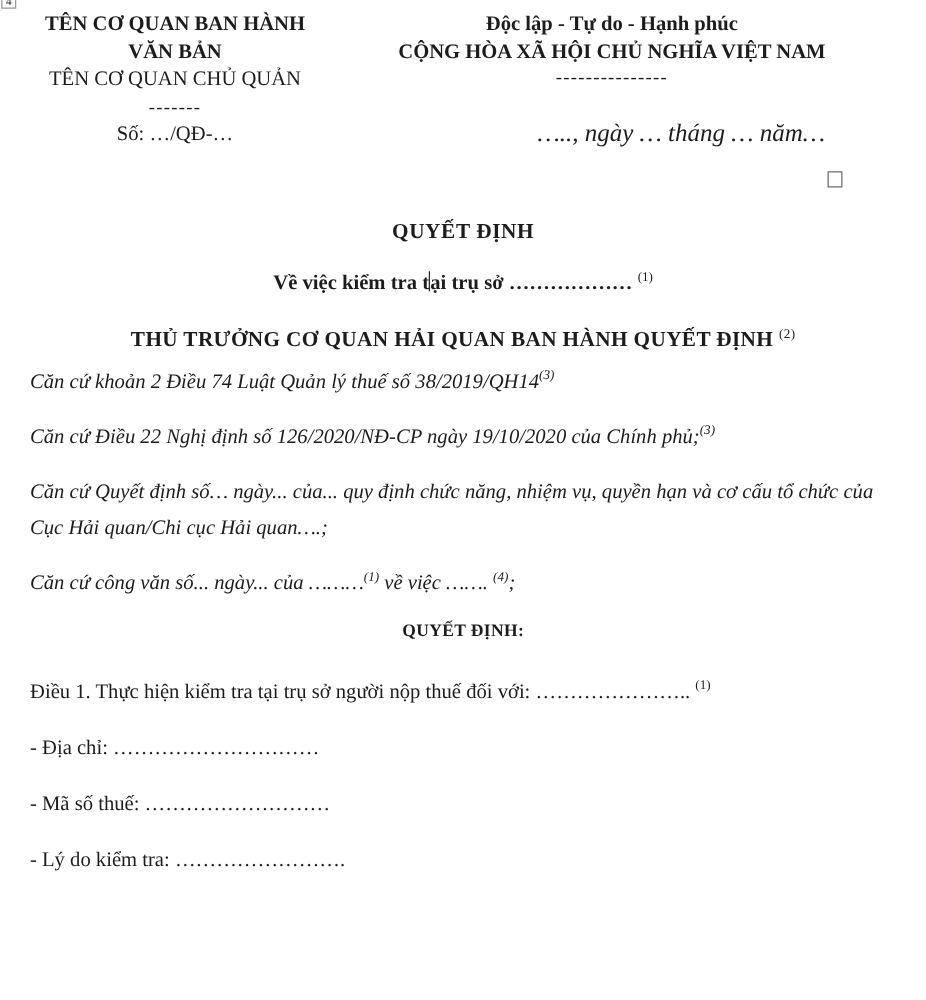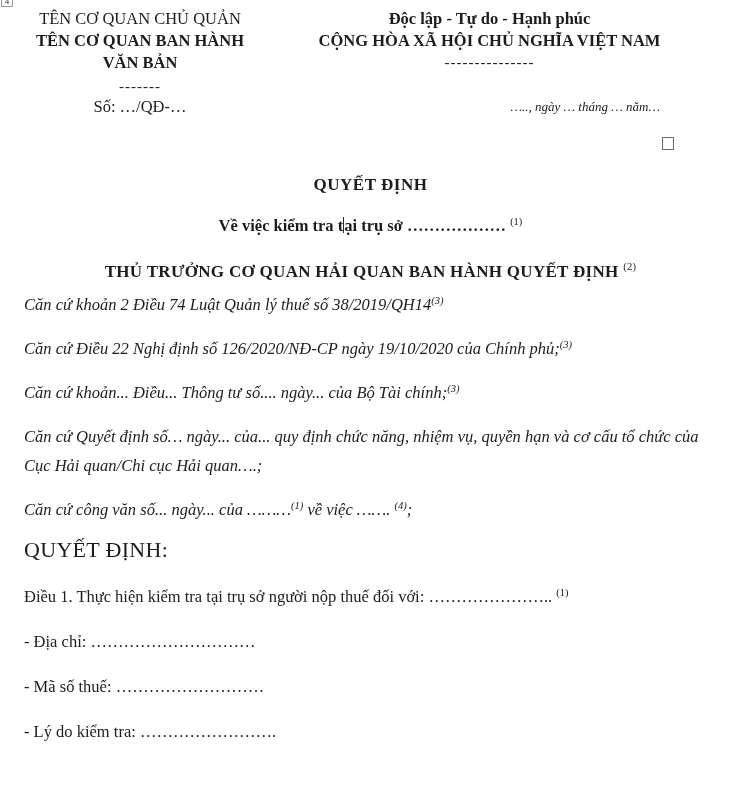--- a/index.html
+++ b/index.html
@@ -21,21 +21,21 @@
   .col-left  { width: 232px; text-align: center; }
   .col-right { flex: 1; text-align: center; padding-left: 6px; }
   .h-line        { font-size: 16.5px; line-height: 22px; }
   .h-line.bold   { font-weight: bold; }
   .sep-line      { font-size: 15px; line-height: 20px; letter-spacing: 1px; }
   .col-left .sep-line { margin-top: 2px; }
 
   .num-row   { display: flex; margin-top: 0; align-items: center; }
   .num-cell  { width: 232px; text-align: center; font-size: 16.5px; line-height: 22px; }
   .date-cell { flex: 1; text-align: right; padding-right: 57px;
-               font-style: italic; font-size: 13px; line-height: 22px; }
+               font-style: italic; font-size: 20px; line-height: 22px; }
 
   
   .corner-box {
     position: absolute; left: 1px; top: -7px;
     width: 12px; height: 14px;
     border: 1px solid #9a9a9a;
     font-size: 9px; line-height: 14px; text-align: center;
     color: #333; overflow: hidden; background: #fff;
   }
   .empty-square {
@@ -60,41 +60,41 @@
   }
 
   
   .grounds { margin-top: 7px; }
   .ground {
     font-style: italic; font-size: 16.5px;
     line-height: 29px; margin-bottom: 15px;
     text-align: left;
   }
   .decision-heading {
-    font-weight: normal;
-    font-size: 22px; line-height: 22px;
+    text-align: center; font-weight: bold;
+    font-size: 14px; line-height: 22px;
     margin: 2px 0 21px 0; letter-spacing: 0.3px;
   }
   .article, .field {
     font-size: 16.5px; line-height: 29px; margin-bottom: 16px;
   }
 </style>
 </head>
 <body>
 
 <div class="page">
 
   <div class="corner-box">4</div>
 
   <div class="empty-square"></div>
 
   <div class="header-row">
     <div class="col-left">
+      <div class="h-line bold">TÊN CƠ QUAN BAN HÀNH VĂN BẢN</div>
       <div class="h-line">TÊN CƠ QUAN CHỦ QUẢN</div>
-      <div class="h-line bold">TÊN CƠ QUAN BAN HÀNH VĂN BẢN</div>
       <div class="sep-line">-------</div>
     </div>
     <div class="col-right">
       <div class="h-line bold">Độc lập - Tự do - Hạnh phúc</div>
       <div class="h-line bold">CỘNG HÒA XÃ HỘI CHỦ NGHĨA VIỆT NAM</div>
       <div class="sep-line">---------------</div>
     </div>
   </div>
 
   <div class="num-row">
@@ -113,23 +113,20 @@
   </div>
 
   <div class="grounds">
     <p class="ground">
       <span>Căn cứ khoản 2 Điều 74 Luật Quản lý thuế số 38/2019/QH14</span><sup class="fn">(3)</sup>
     </p>
     <p class="ground">
       <span>Căn cứ Điều 22 Nghị định số 126/2020/NĐ-CP ngày 19/10/2020 của Chính phủ;</span><sup class="fn">(3)</sup>
     </p>
     <p class="ground">
-      <span>Căn cứ khoản... Điều... Thông tư số.... ngày... của Bộ Tài chính;</span><sup class="fn">(3)</sup>
-    </p>
-    <p class="ground">
       <span>Căn cứ Quyết định số… ngày... của... quy định chức năng, nhiệm vụ, quyền hạn và cơ cấu tổ chức của Cục Hải quan/Chi cục Hải quan….;</span>
     </p>
     <p class="ground">
       <span>Căn cứ công văn số... ngày... của ………</span><sup class="fn">(1)</sup><span> về việc ……. </span><sup class="fn">(4)</sup><span>;</span>
     </p>
   </div>
 
   <div class="decision-heading">QUYẾT ĐỊNH:</div>
 
   <p class="article">

